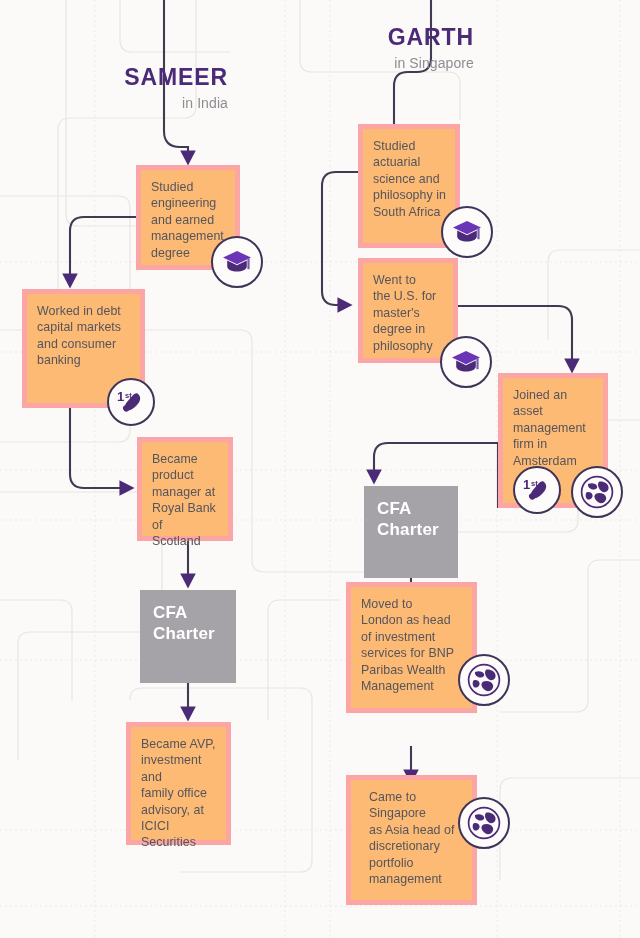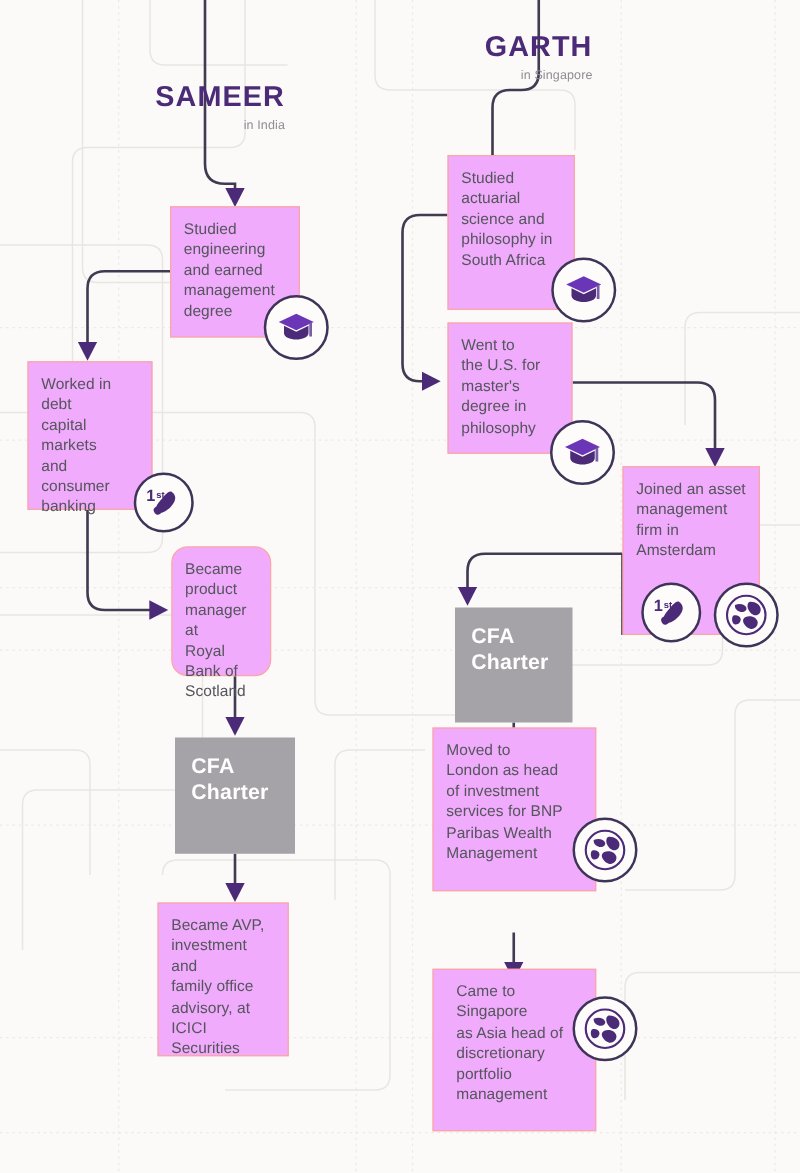--- a/index.html
+++ b/index.html
@@ -34,31 +34,31 @@
   .person .pname{
     display:block;
     font-size:23px;
     font-weight:bold;
     letter-spacing:.9px;
     color:#4b2a78;
   }
   .person .ploc{
     display:block;
     margin-top:7px;
-    font-size:10px;
+    font-size:14px;
     font-weight:normal;
     color:#8d8d93;
     letter-spacing:.1px;
   }
   
   .node{
     position:absolute;
     box-sizing:border-box;
-    background:#f0abfc;
-    border:1px solid #fca5a5;
+    background:#fdba74;
+    border:5px solid #fca5a5;
     padding:9px 9px 8px 10px;
   }
   .node .txt{
     display:block;
     font-size:12.4px;
     line-height:16.4px;
     color:#55555c;
     letter-spacing:.05px;
     white-space:pre-line;
   }
@@ -176,28 +176,28 @@
   </div>
 
   <div class="node" style="left:136px;top:165px;width:104px;height:105px;">
     <span class="txt">Studied
 engineering
 and earned
 management
 degree</span>
   </div>
 
-  <div class="node" style="left:22px;top:289px;width:100px;height:119px;">
+  <div class="node" style="left:22px;top:289px;width:123px;height:119px;">
     <span class="txt">Worked in debt
 capital markets
 and consumer
 banking</span>
   </div>
 
-  <div class="node" style="left:137px;top:437px;width:80px;height:104px;border-radius:13px;">
+  <div class="node" style="left:137px;top:437px;width:96px;height:104px;">
     <span class="txt">Became
 product
 manager at
 Royal Bank of
 Scotland</span>
   </div>
 
   <div class="charter" style="left:140px;top:590px;width:96px;height:93px;">
     <span class="txt">CFA
 Charter</span>

